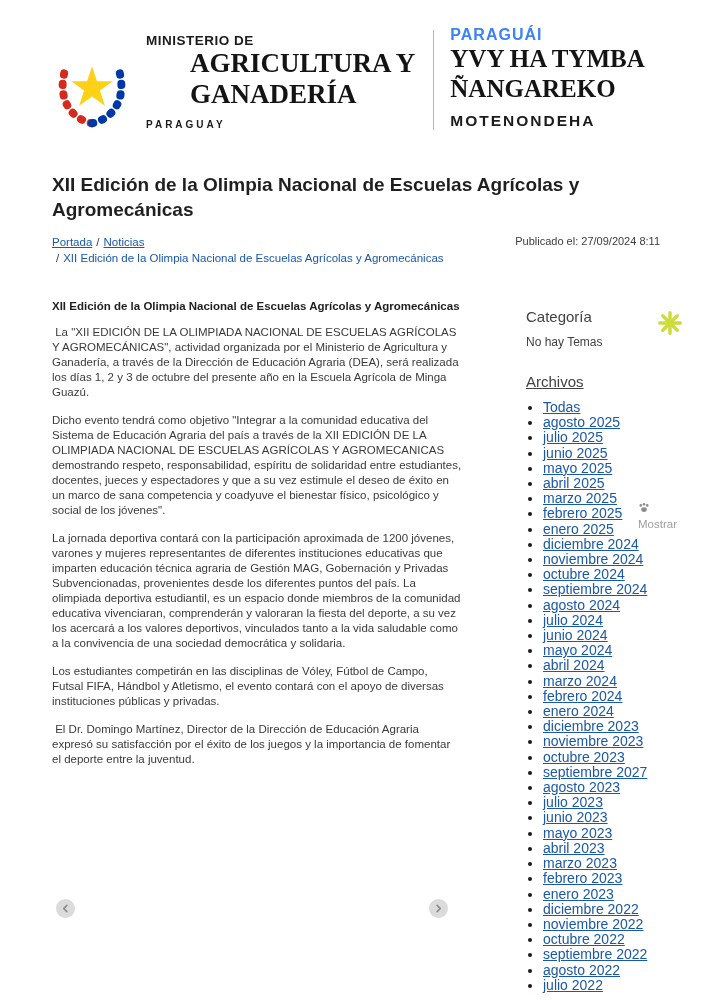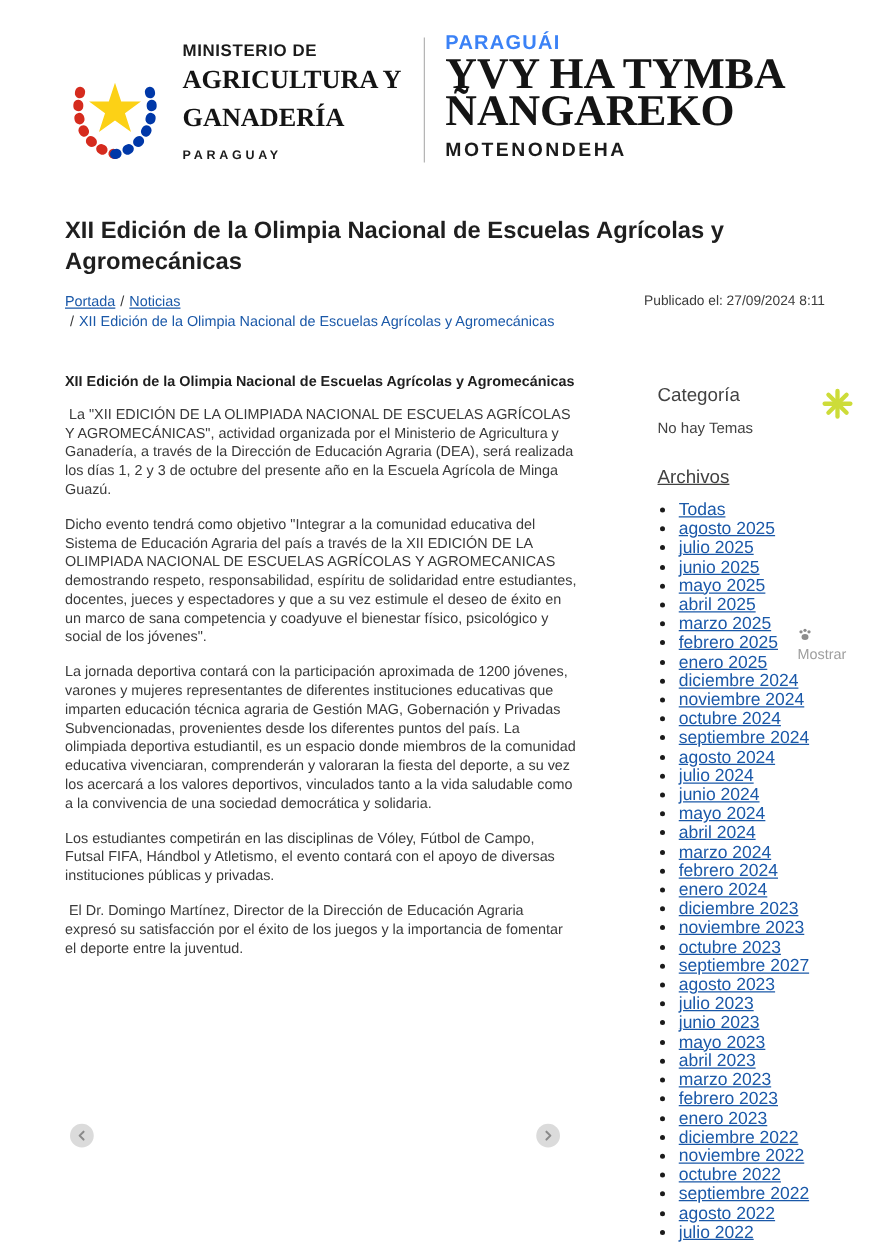--- a/index.html
+++ b/index.html
@@ -6,27 +6,27 @@
   html,body { width:707px; height:1000px; background:#ffffff; overflow:hidden;
     font-family:"Liberation Sans", sans-serif; color:#3a3a3a; }
   a { color:#1a58a8; text-decoration:underline; cursor:pointer; }
 
   
   .site-header { display:flex; align-items:flex-end; padding:26px 40px 0 50px; }
   .logo-wrap { width:84px; height:84px; flex:0 0 auto; margin-top:6px; }
   .brand-block { margin-left:12px; }
   .brand-block .small-line { font-size:13.5px; font-weight:bold; color:#1b1b1b; letter-spacing:.5px; }
   .brand-block .big-line { font-family:"Liberation Serif", serif; font-weight:bold;
-    font-size:21px; line-height:31px; color:#141414; }
+    font-size:27px; line-height:31px; color:#141414;margin-left:44px; }
   .brand-block .bottom-line { font-size:10px; font-weight:bold; color:#1b1b1b;
     letter-spacing:3px; margin-top:9px; }
   .header-divider { width:1px; height:100px; background:#b5b5b5; margin:0 16px 0 18px; flex:0 0 auto; }
   .guarani-block .small-line { font-size:16px; font-weight:bold; color:#3b82f6; letter-spacing:1px; }
   .guarani-block .big-line { font-family:"Liberation Serif", serif; font-weight:bold;
-    font-size:35px; line-height:30px; color:#141414; }
+    font-size:25px; line-height:30px; color:#141414; }
   .guarani-block .bottom-line { font-size:15.5px; font-weight:bold; color:#1b1b1b;
     letter-spacing:2px; margin-top:8px; }
 
   
   .page { padding:42px 47px 0 52px; }
   h1.page-title { font-size:19px; line-height:25px; font-weight:bold; color:#1f1f1f; max-width:610px; }
 
   .meta-row { display:flex; justify-content:space-between; align-items:flex-start; margin-top:12px; }
   .breadcrumb { font-size:11.5px; line-height:16px; max-width:460px; }
   .breadcrumb .sep { color:#3a3a3a; text-decoration:none; padding:0 4px; }

